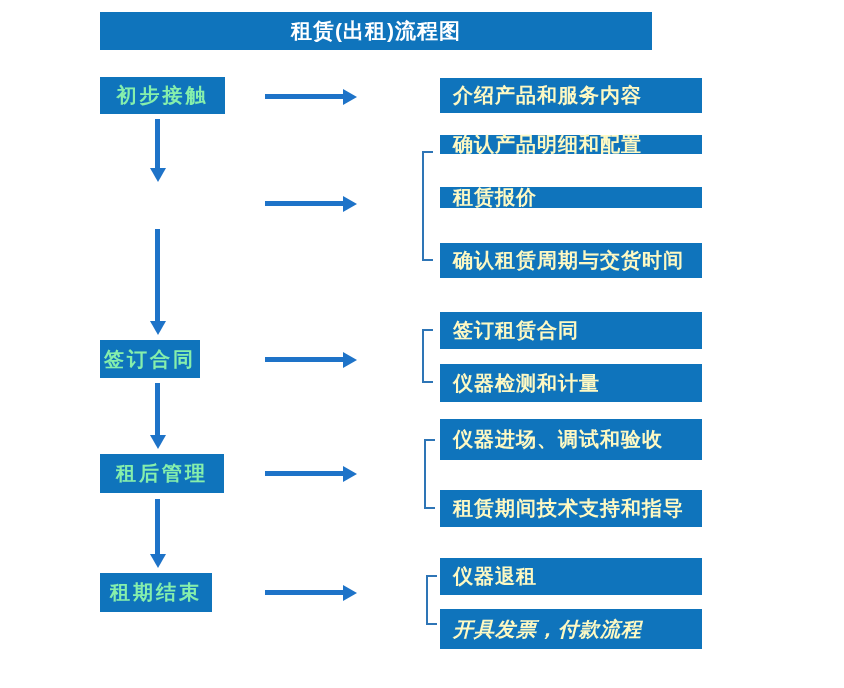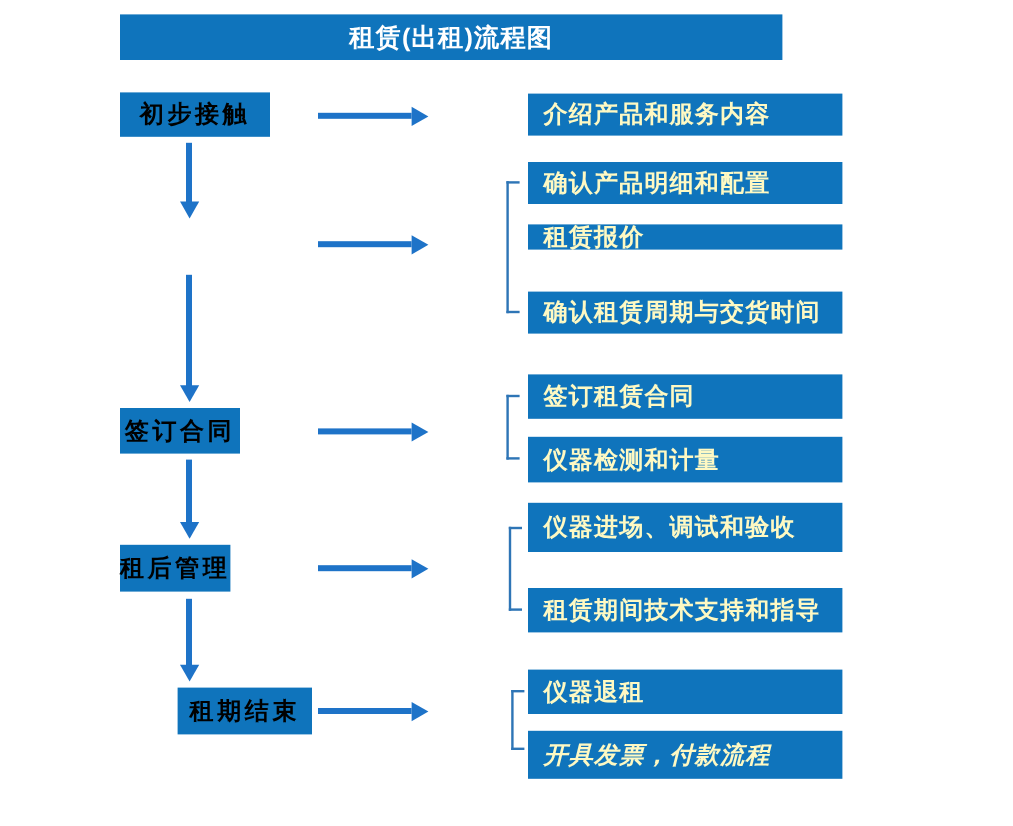--- a/index.html
+++ b/index.html
@@ -13,21 +13,21 @@
   .title-bar{
     position:absolute;left:100px;top:12px;width:552px;height:38px;
     background:var(--box);
     color:#ffffff;font-size:21px;font-weight:bold;
     display:flex;align-items:center;justify-content:center;
     letter-spacing:1px;
   }
   .step-box{
     position:absolute;
     background:var(--box);
-    color:#000000;font-size:20px;font-weight:bold;
+    color:#86efac;font-size:20px;font-weight:bold;
     display:flex;align-items:center;justify-content:center;
     letter-spacing:3px;
   }
   .detail-box{
     position:absolute;left:440px;width:262px;
     background:var(--box);
     color:#fef9c3;font-size:20px;font-weight:bold;
     display:flex;align-items:center;
     padding-left:13px;box-sizing:border-box;
     letter-spacing:1px;
@@ -61,42 +61,42 @@
 </style>
 </head>
 <body>
 
 <div id="canvas">
 
   <div class="title-bar">租赁(出租)流程图</div>
 
   <div class="step-box" style="left:100px;top:77px;width:125px;height:37px;">初步接触</div>
   <div class="step-box" style="left:100px;top:340px;width:100px;height:38px;">签订合同</div>
-  <div class="step-box" style="left:100px;top:454px;width:92px;height:39px;">租后管理</div>
-  <div class="step-box" style="left:100px;top:573px;width:112px;height:39px;margin-left:48px;">租期结束</div>
+  <div class="step-box" style="left:100px;top:454px;width:124px;height:39px;">租后管理</div>
+  <div class="step-box" style="left:100px;top:573px;width:112px;height:39px;">租期结束</div>
 
   <div class="varrow" style="top:119px;height:50px;"></div>
   <div class="varrow" style="top:229px;height:93px;"></div>
   <div class="varrow" style="top:383px;height:53px;"></div>
   <div class="varrow" style="top:499px;height:56px;"></div>
 
   <div class="harrow" style="top:94px;"></div>
   <div class="harrow" style="top:201px;"></div>
   <div class="harrow" style="top:357px;"></div>
   <div class="harrow" style="top:471px;"></div>
   <div class="harrow" style="top:590px;"></div>
 
   <div class="bracket" style="left:422px;top:151px;height:110px;"></div>
   <div class="bracket" style="left:422px;top:329px;height:54px;"></div>
   <div class="bracket" style="left:424px;top:439px;height:70px;"></div>
   <div class="bracket" style="left:426px;top:575px;height:50px;"></div>
 
   <div class="detail-box" style="top:78px;height:35px;">介绍产品和服务内容</div>
 
-  <div class="detail-box" style="top:135px;height:35px;">确认产品明细和配置</div>
+  <div class="detail-box" style="top:135px;height:19px;">确认产品明细和配置</div>
   <div class="detail-box" style="top:187px;height:21px;">租赁报价</div>
   <div class="detail-box" style="top:243px;height:35px;">确认租赁周期与交货时间</div>
 
   <div class="detail-box" style="top:312px;height:37px;">签订租赁合同</div>
   <div class="detail-box" style="top:364px;height:38px;">仪器检测和计量</div>
 
   <div class="detail-box" style="top:419px;height:41px;">仪器进场、调试和验收</div>
   <div class="detail-box" style="top:490px;height:37px;">租赁期间技术支持和指导</div>
 
   <div class="detail-box" style="top:558px;height:37px;">仪器退租</div>

